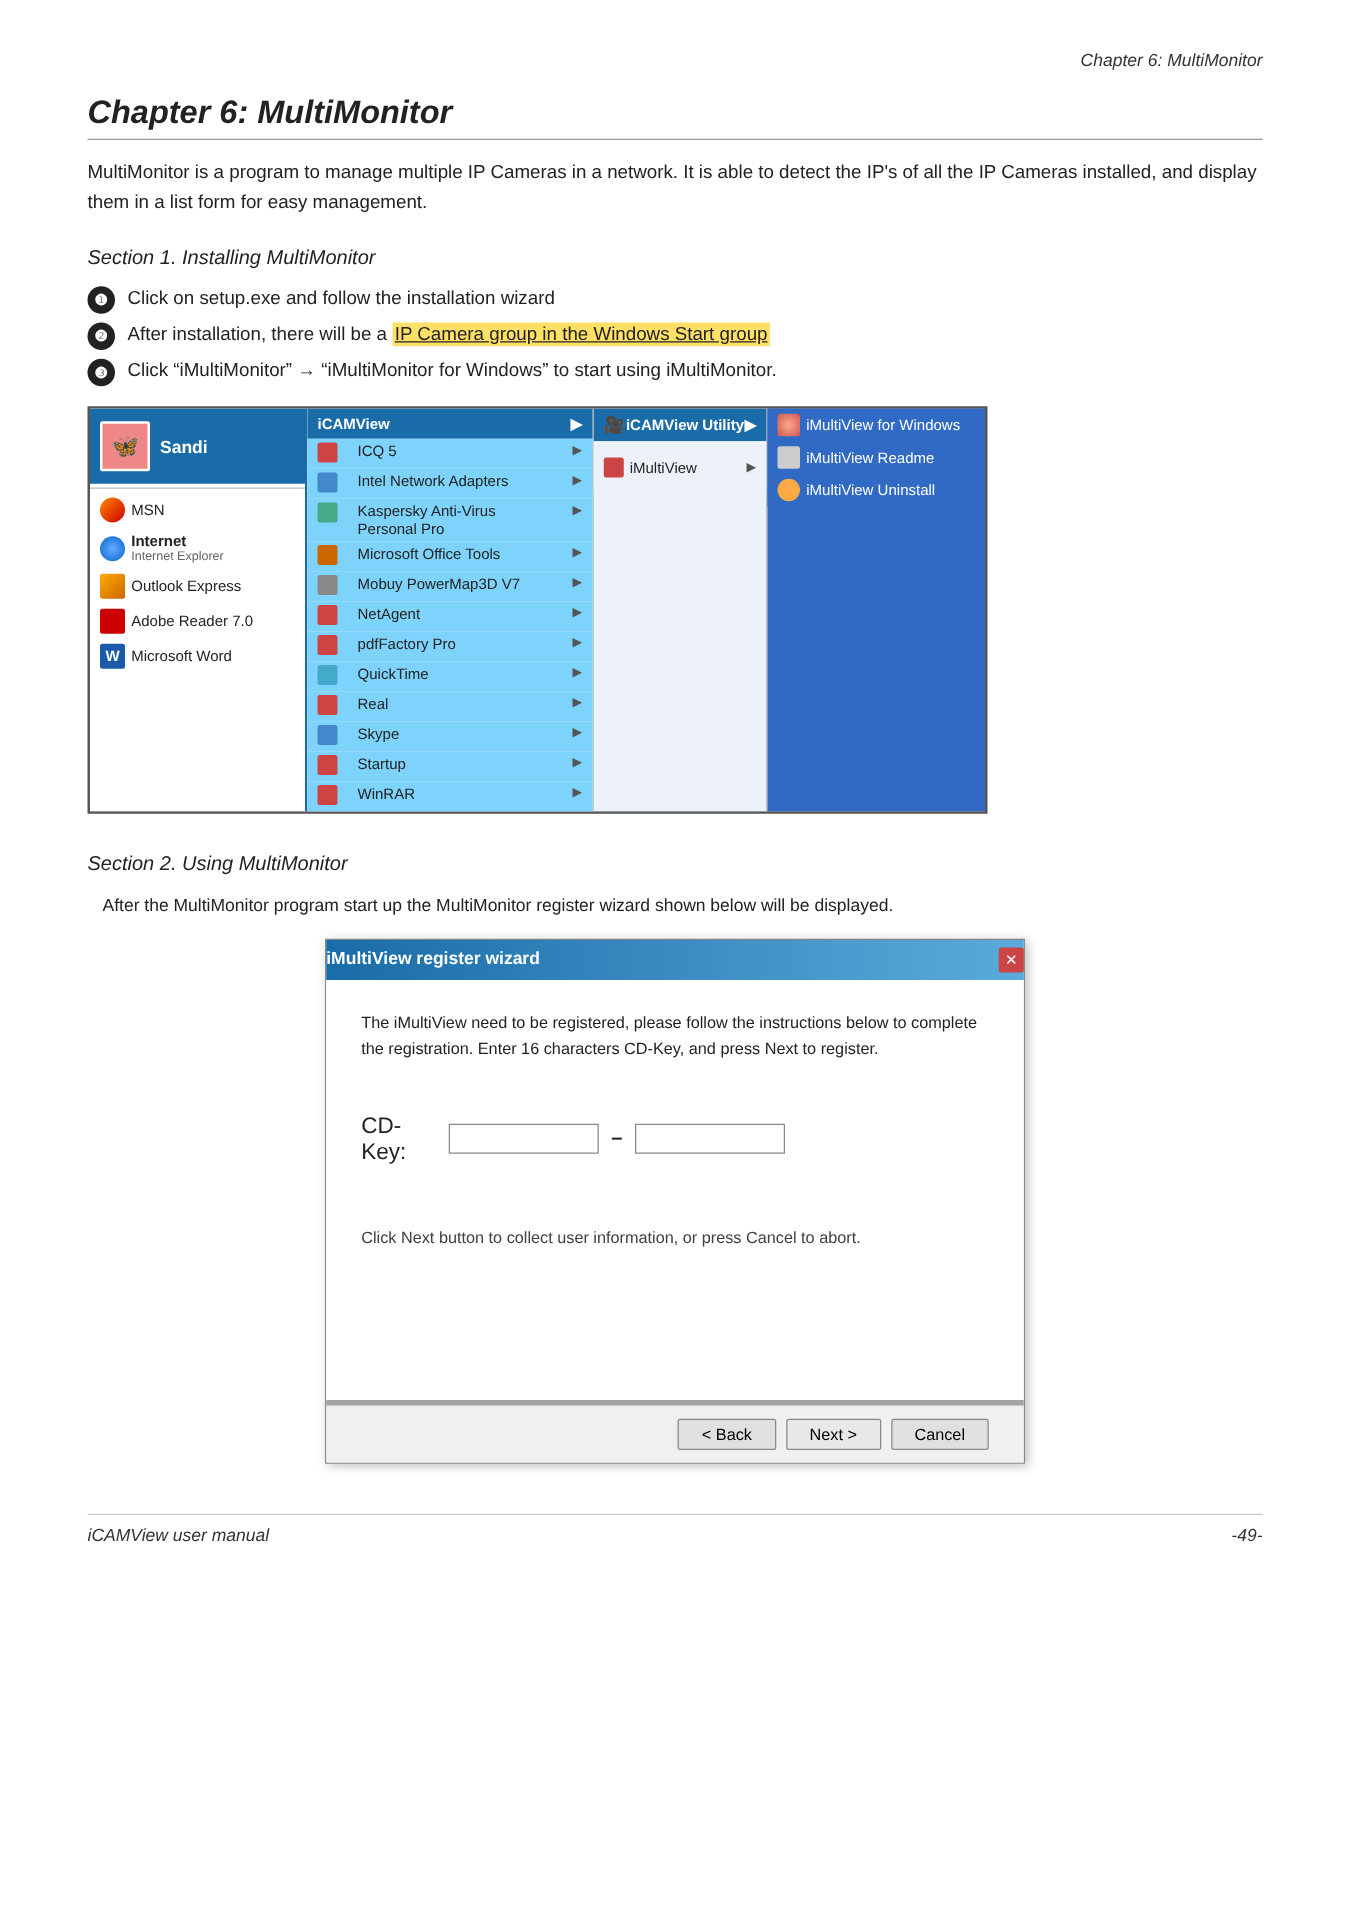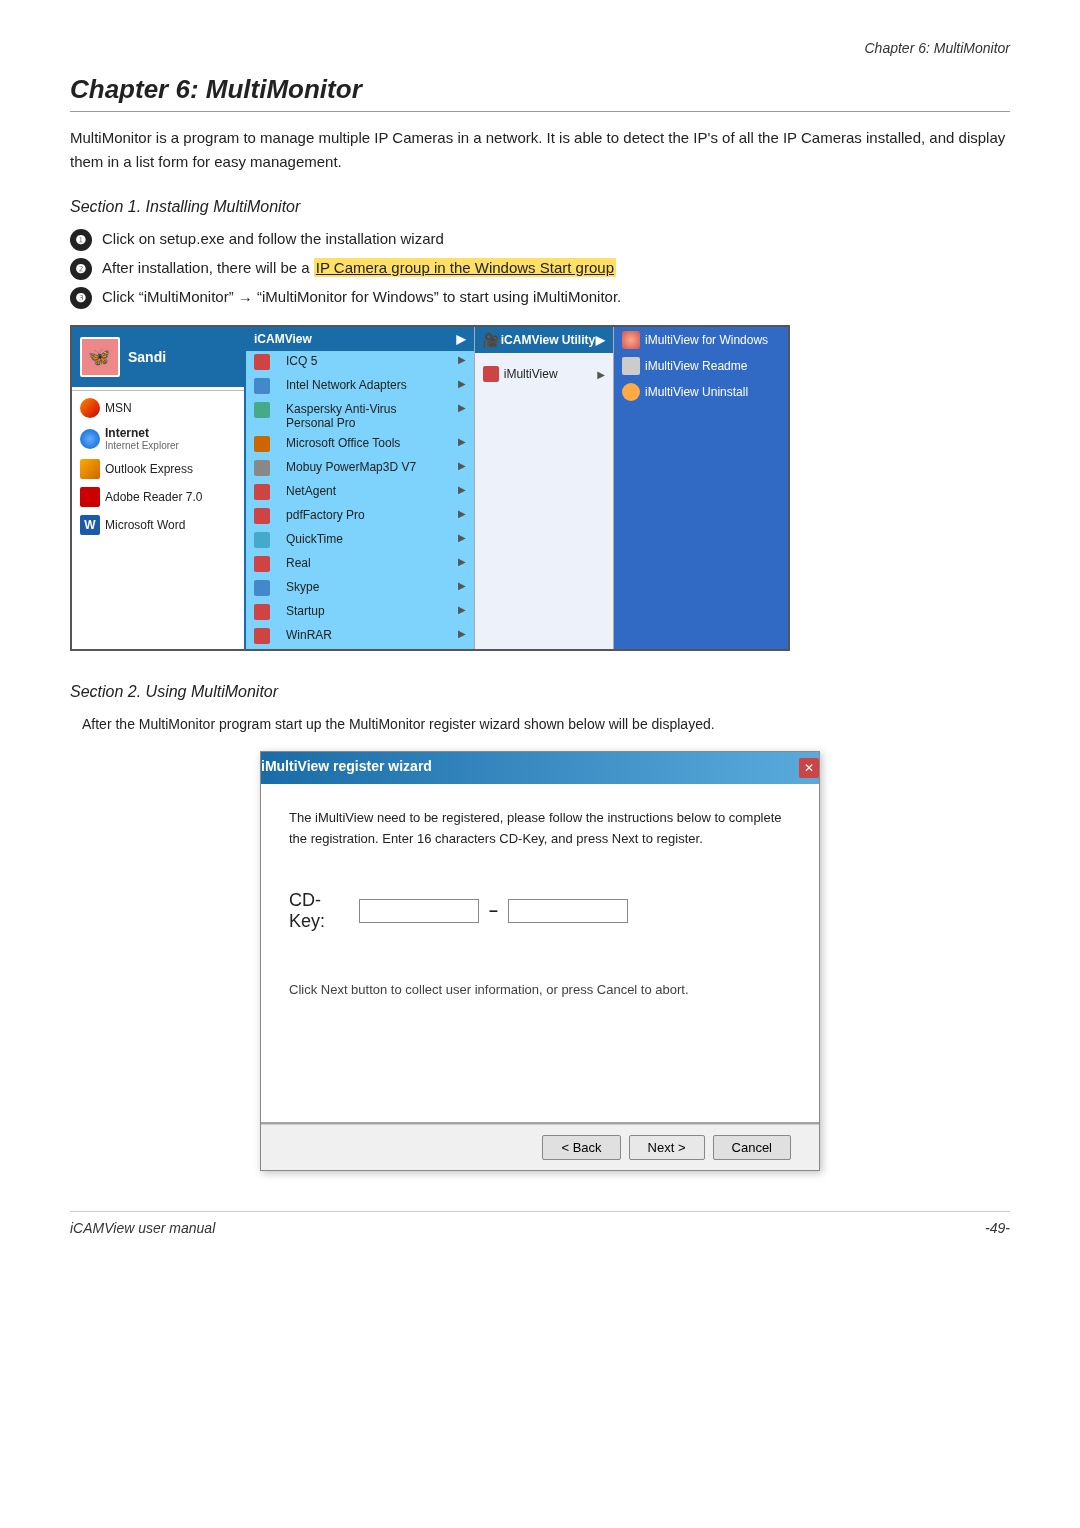--- a/index.html
+++ b/index.html
@@ -130,21 +130,21 @@
       display: flex;
       align-items: center;
       justify-content: center;
       border-radius: 2px;
     }
 
     .wizard-body {
       padding: 24px 28px 16px 28px;
       background: #fff;
       min-height: 340px;
-      border-bottom: 2px solid #a3a3a3;
+      border-bottom: 4px solid #a3a3a3;
     }
 
     .wizard-instruction {
       font-size: 13px;
       line-height: 1.6;
       margin-bottom: 40px;
       color: #222;
     }
 
     .cdkey-row {

